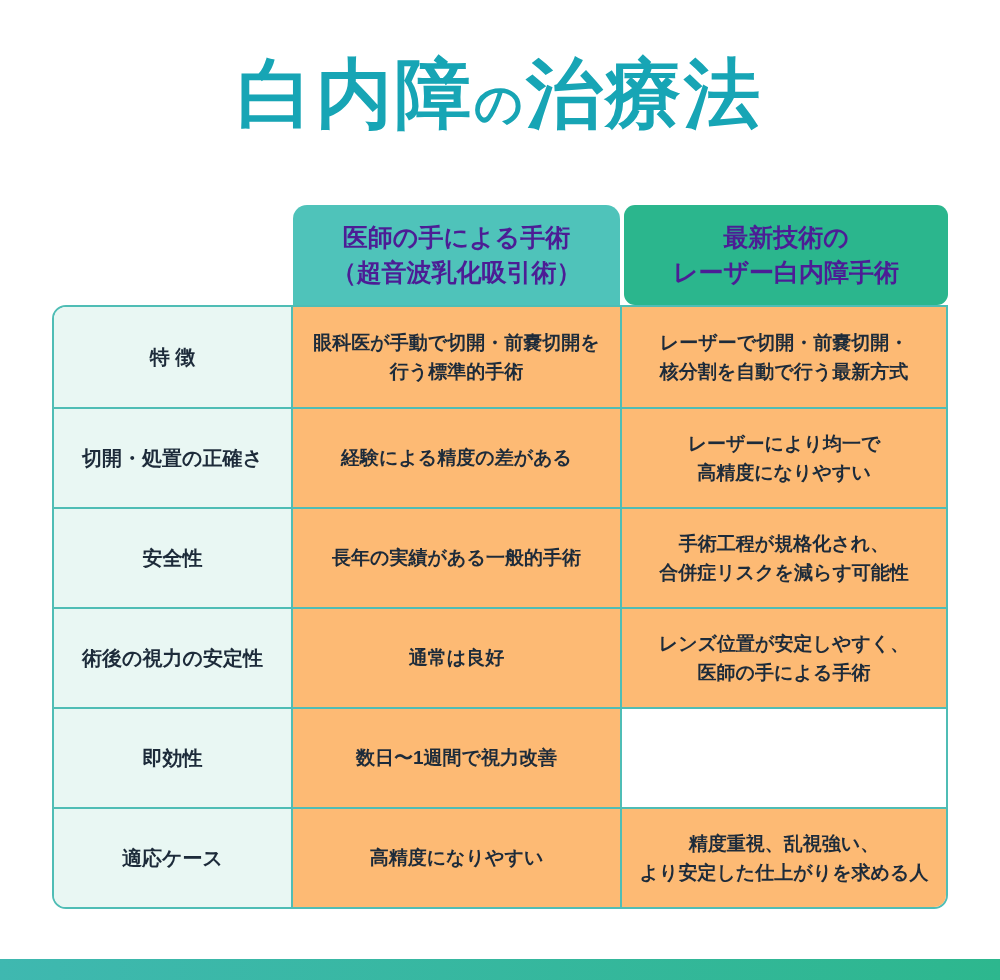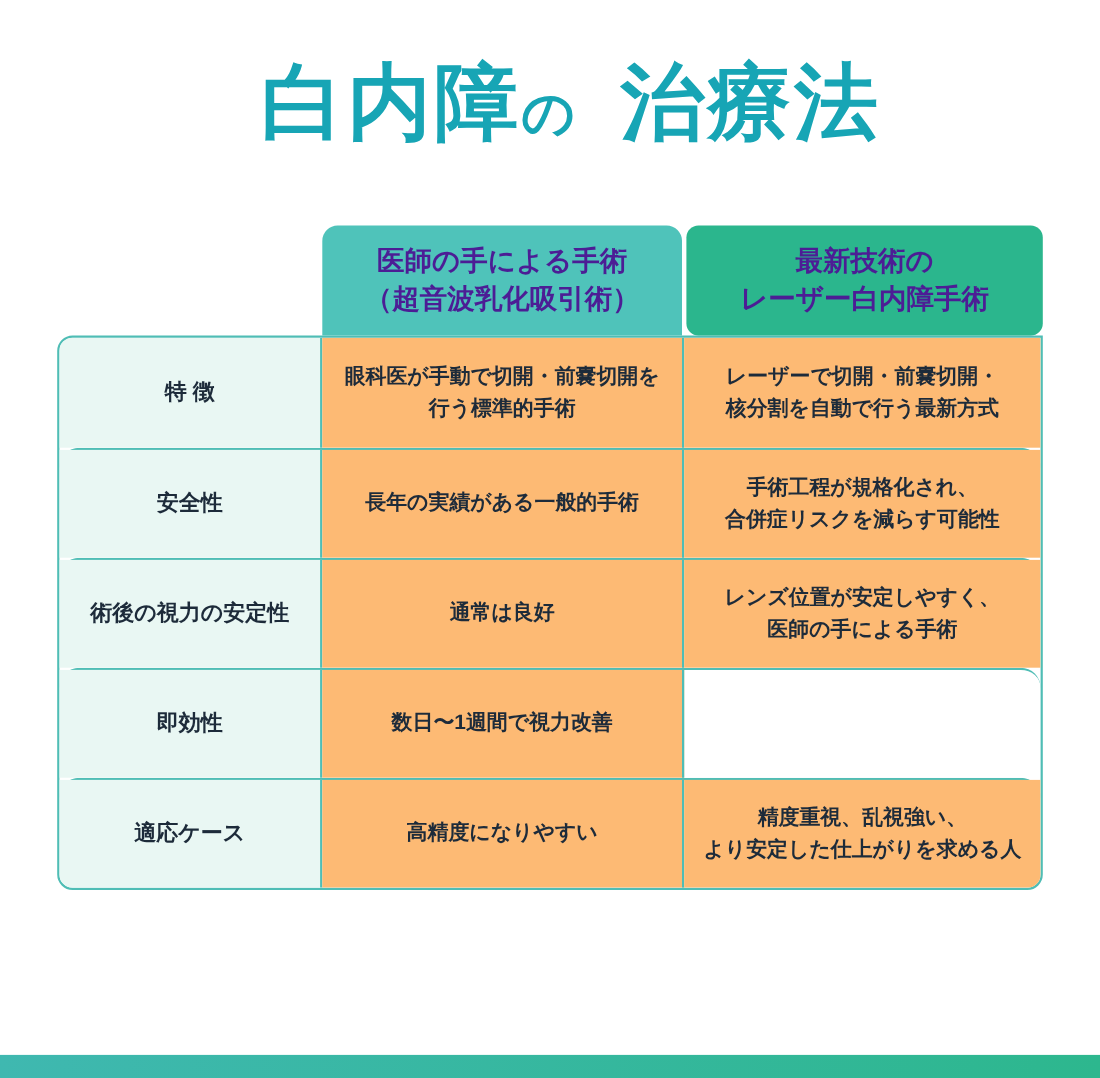--- a/index.html
+++ b/index.html
@@ -20,21 +20,21 @@
     top: 50px;
     left: 0;
     width: 100%;
     text-align: center;
     color: #17A5B5;
     font-weight: bold;
     letter-spacing: 3px;
     line-height: 1.15;
     white-space: nowrap;
   }
-  .t-big   { font-size: 76px; vertical-align: baseline; margin-left: 38px; }
+  .t-big   { font-size: 76px; vertical-align: baseline; }
   .t-small { font-size: 48px; vertical-align: baseline; }
 
   .table {
     position: absolute;
     left: 52px;
     top: 205px;
     width: 896px;
   }
 
   .thead {
@@ -60,21 +60,20 @@
   .tbody {
     border: 2px solid #4FBDB5;
     border-radius: 14px 0 14px 14px;
     overflow: hidden;
     background: #ffffff;
   }
   .trow {
     display: grid;
     grid-template-columns: 239px 329px 1fr;
     height: 100px;
-    border-radius: 18px;
   }
   .trow + .trow { border-top: 2px solid #4FBDB5; }
 
   .tlabel {
     background: #E9F7F3;
     border-right: 2px solid #4FBDB5;
     display: flex;
     align-items: center;
     justify-content: center;
     text-align: center;
@@ -128,20 +127,26 @@
     <div class="tbody">
 
       <div class="trow">
         <div class="tlabel">特 徴</div>
         <div class="tcell tcell-manual">眼科医が手動で切開・前嚢切開を
 行う標準的手術</div>
         <div class="tcell">レーザーで切開・前嚢切開・
 核分割を自動で行う最新方式</div>
       </div>
 
+      <div class="trow">
+        <div class="tlabel">切開・処置の正確さ</div>
+        <div class="tcell tcell-manual">経験による精度の差がある</div>
+        <div class="tcell">レーザーにより均一で
+高精度になりやすい</div>
+      </div>
 
       <div class="trow">
         <div class="tlabel">安全性</div>
         <div class="tcell tcell-manual">長年の実績がある一般的手術</div>
         <div class="tcell">手術工程が規格化され、
 合併症リスクを減らす可能性</div>
       </div>
 
       <div class="trow">
         <div class="tlabel">術後の視力の安定性</div>

